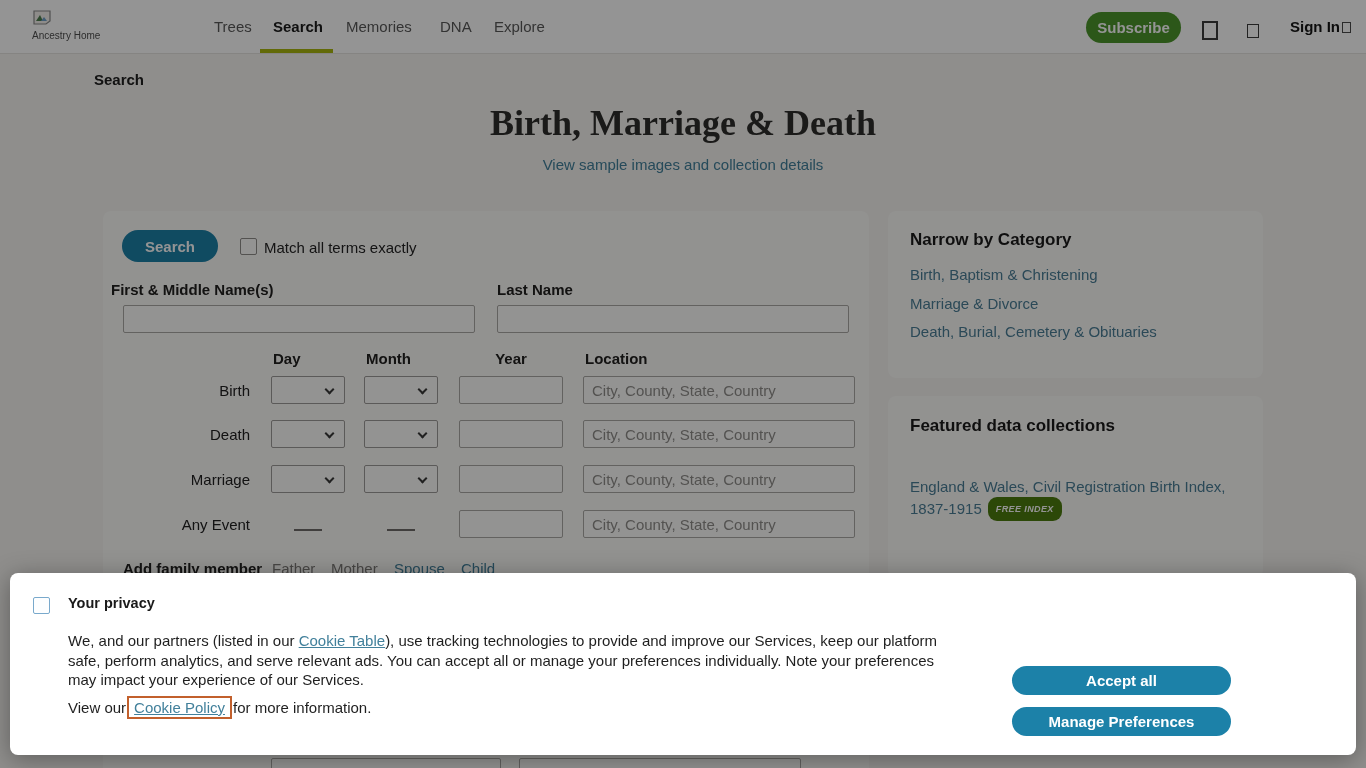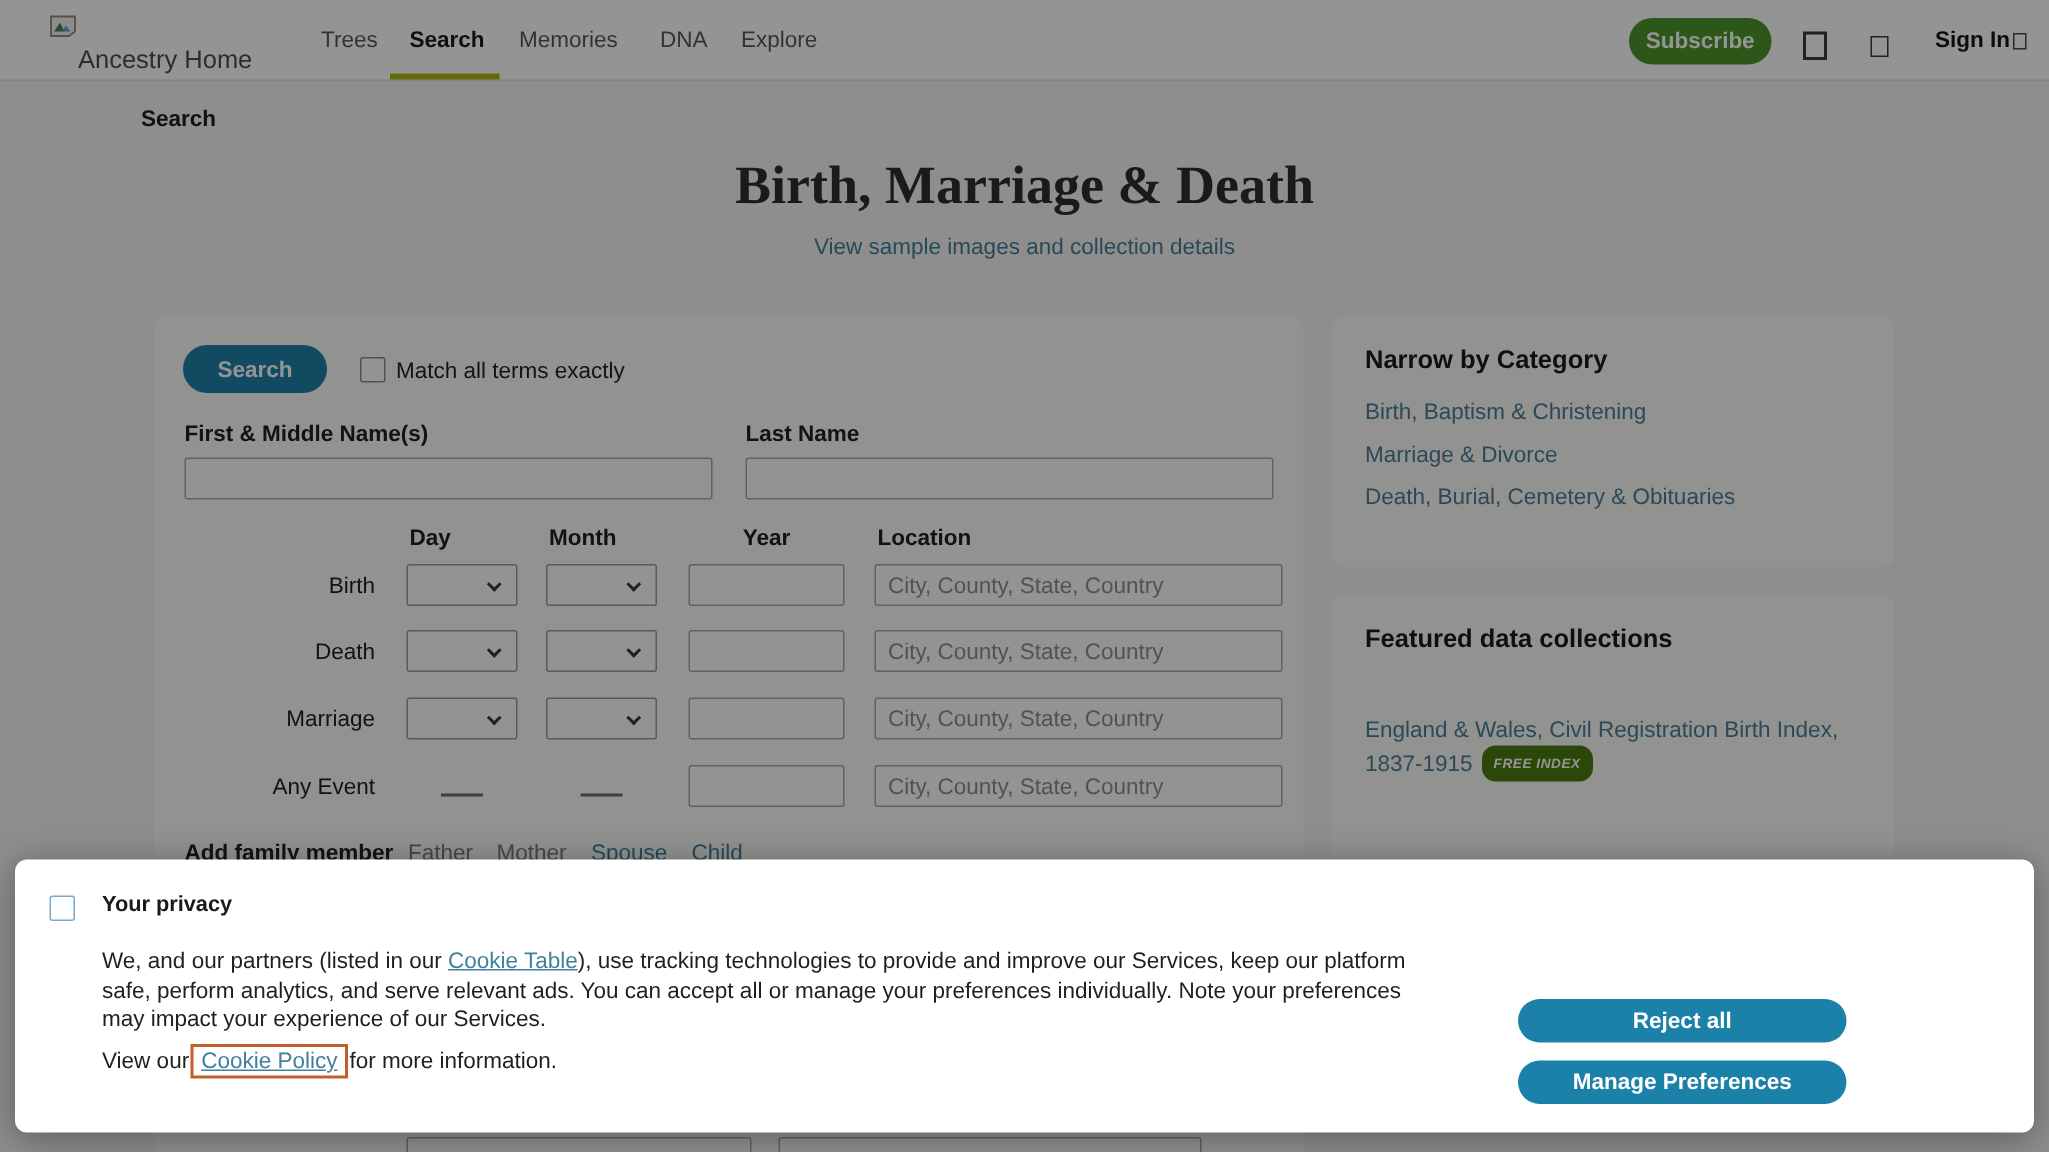--- a/index.html
+++ b/index.html
@@ -6,21 +6,21 @@
   html,body { width:1366px; height:768px; overflow:hidden; background:#F6F4F1;
               font-family:"Liberation Sans", sans-serif; }
 
   
   .page { position:absolute; inset:0; width:1366px; height:768px; background:#F6F4F1; }
 
   .nav { position:absolute; left:0; top:0; width:1366px; height:54px; background:#FFFFFF;
          border-bottom:1px solid #E5E3E0; }
   .logo { position:absolute; left:30px; top:6px; width:130px; height:44px; cursor:pointer; }
   .broken-img { position:absolute; left:3px; top:4px; width:18px; height:15px; display:block; }
-  .logo-text { position:absolute; left:22px; top:24px; font-size:17px; color:#4F4F4F; white-space:nowrap;text-align:right; }
+  .logo-text { position:absolute; left:2px; top:24px; font-size:10px; color:#4F4F4F; white-space:nowrap;text-align:right; }
   .nav-item { position:absolute; top:18px; font-size:15px; color:#595959; cursor:pointer; }
   .nav-item.active { color:#1B1B1B; font-weight:bold; }
   .ni-trees{left:214px;} .ni-search{left:273px;} .ni-memories{left:346px;} .ni-dna{left:440px;} .ni-explore{left:494px;}
   .tab-underline { position:absolute; left:260px; top:49px; width:73px; height:4px; background:#A9B70E; }
   .subscribe { position:absolute; left:1086px; top:12px; width:95px; height:31px; border:none;
                border-radius:16px; background:#4C962C; color:#FFFFFF; font-weight:bold; font-size:15px;
                font-family:"Liberation Sans",sans-serif; cursor:pointer; }
   .ph-icon { position:absolute; background:transparent; border:2px solid #3C3C3C; cursor:pointer; }
   .ph1 { left:1202px; top:21px; width:16px; height:19px; }
   .ph2 { left:1247px; top:24px; width:12px; height:14px; border-width:1.5px; }
@@ -41,21 +41,21 @@
   
   .search-btn { position:absolute; left:19px; top:19px; width:96px; height:32px; border:none;
                 border-radius:17px; background:#1C81A8; color:#FFF; font-weight:bold; font-size:15px;
                 font-family:"Liberation Sans",sans-serif; cursor:pointer; }
   .checkbox { position:absolute; width:17px; height:17px; background:#FDFDFC; border:1px solid #8F8D8A;
               border-radius:2px; cursor:pointer; }
   .cb-match { left:137px; top:27px; }
   .lbl { position:absolute; font-size:15px; font-weight:bold; color:#222120; }
   .txt { position:absolute; font-size:15px; color:#242424; }
   .match-lbl { left:161px; top:28px; }
-  .fn-lbl { left:20px; top:70px; } .ln-lbl { left:394px; top:70px; }
+  .fn-lbl { left:8px; top:70px; } .ln-lbl { left:394px; top:70px; }
   .input { position:absolute; height:28px; background:#FDFDFC; border:1px solid #ABA9A6; border-radius:2px;
            font-size:15px; color:#242424; padding:0 8px; font-family:"Liberation Sans",sans-serif; }
   .input::placeholder { color:#908E8B; opacity:1; }
   .fn-input { left:20px; top:94px; width:352px; } .ln-input { left:394px; top:94px; width:352px; }
   .col-day { left:170px; top:139px; } .col-month { left:263px; top:139px; }
   .col-year { left:356px; top:139px; width:104px; text-align:center; }
   .col-location { left:482px; top:139px; }
   .row-lbl { position:absolute; left:20px; width:127px; text-align:right; font-size:15px; color:#222; }
   .select { position:absolute; width:74px; height:28px; background:#FDFDFC; border:1px solid #9E9C99;
             border-radius:2px; cursor:pointer; }
@@ -204,15 +204,15 @@
 
 </div>
 
 <div class="dim"></div>
 
 <div class="cookie">
   <span class="ck-icon"></span>
   <span class="ck-title">Your privacy</span>
   <p class="ck-text"><span>We, and our partners (listed in our </span><span class="ck-link">Cookie Table</span><span>), use tracking technologies to provide and improve our Services, keep our platform safe, perform analytics, and serve relevant ads. You can accept all or manage your preferences individually. Note your preferences may impact your experience of our Services.</span></p>
   <p class="ck-view"><span>View our</span><span class="focus-box"><span class="ck-link">Cookie Policy</span></span><span>for more information.</span></p>
-  <button class="ck-btn ck-reject">Reject all</button>
+  <button class="ck-btn ck-reject">Accept all</button>
   <button class="ck-btn ck-manage">Manage Preferences</button>
 </div>
 
 </body></html>

